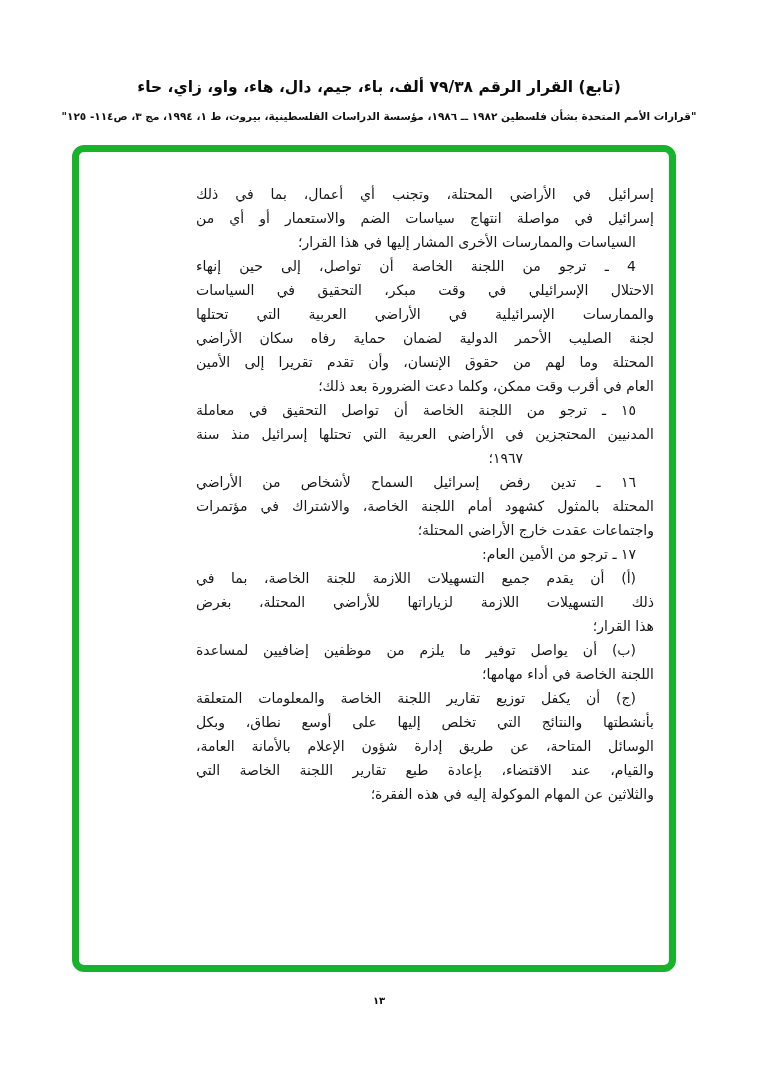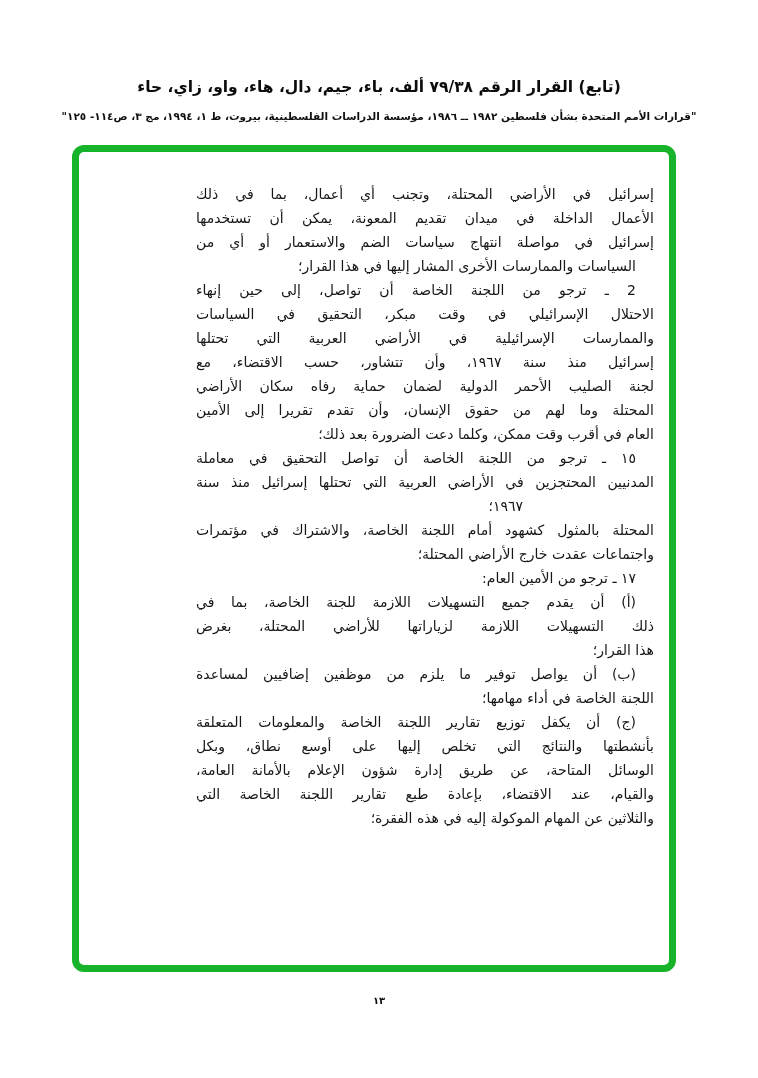--- a/index.html
+++ b/index.html
@@ -90,36 +90,35 @@
 <div class="page">
 
   <div class="doc-title">(تابع) القرار الرقم ٧٩/٣٨ ألف، باء، جيم، دال، هاء، واو، زاي، حاء</div>
 
   <div class="doc-citation">"قرارات الأمم المتحدة بشأن فلسطين ١٩٨٢ ــ ١٩٨٦، مؤسسة الدراسات الفلسطينية، بيروت، ط ١، ١٩٩٤، مج ٣، ص١١٤- ١٢٥"</div>
 
   <div class="frame" style="border-color: rgb(23, 179, 42);"></div>
 
   <div class="text-block">
     <div class="ln">إسرائيل في الأراضي المحتلة، وتجنب أي أعمال، بما في ذلك</div>
-    <div class="ln">الأعمال الداخلة في ميدان تقديم المعونة، يمكن أن تستخدمها</div>
     <div class="ln">إسرائيل في مواصلة انتهاج سياسات الضم والاستعمار أو أي من</div>
     <div class="ln first last">السياسات والممارسات الأخرى المشار إليها في هذا القرار؛</div>
 
-    <div class="ln first"><span>2 ـ </span><span class="b">ترجو</span><span> من اللجنة الخاصة أن تواصل، إلى حين إنهاء</span></div>
+    <div class="ln first"><span>4 ـ </span><span class="b">ترجو</span><span> من اللجنة الخاصة أن تواصل، إلى حين إنهاء</span></div>
     <div class="ln">الاحتلال الإسرائيلي في وقت مبكر، التحقيق في السياسات</div>
     <div class="ln">والممارسات الإسرائيلية في الأراضي العربية التي تحتلها</div>
-    <div class="ln">إسرائيل منذ سنة ١٩٦٧، وأن تتشاور، حسب الاقتضاء، مع</div>
     <div class="ln">لجنة الصليب الأحمر الدولية لضمان حماية رفاه سكان الأراضي</div>
     <div class="ln">المحتلة وما لهم من حقوق الإنسان، وأن تقدم تقريرا إلى الأمين</div>
     <div class="ln last">العام في أقرب وقت ممكن، وكلما دعت الضرورة بعد ذلك؛</div>
 
     <div class="ln first"><span>١٥ ـ </span><span class="b">ترجو</span><span> من اللجنة الخاصة أن تواصل التحقيق في معاملة</span></div>
     <div class="ln">المدنيين المحتجزين في الأراضي العربية التي تحتلها إسرائيل منذ سنة</div>
     <div class="ln last deep">١٩٦٧؛</div>
 
+    <div class="ln first"><span>١٦ ـ </span><span class="b">تدين</span><span> رفض إسرائيل السماح لأشخاص من الأراضي</span></div>
     <div class="ln">المحتلة بالمثول كشهود أمام اللجنة الخاصة، والاشتراك في مؤتمرات</div>
     <div class="ln last">واجتماعات عقدت خارج الأراضي المحتلة؛</div>
 
     <div class="ln first last"><span>١٧ ـ </span><span class="b">ترجو</span><span> من الأمين العام:</span></div>
 
     <div class="ln first">(أ) أن يقدم جميع التسهيلات اللازمة للجنة الخاصة، بما في</div>
     <div class="ln">ذلك التسهيلات اللازمة لزياراتها للأراضي المحتلة، بغرض</div>
     <div class="ln last">هذا القرار؛</div>
 
     <div class="ln first">(ب) أن يواصل توفير ما يلزم من موظفين إضافيين لمساعدة</div>

